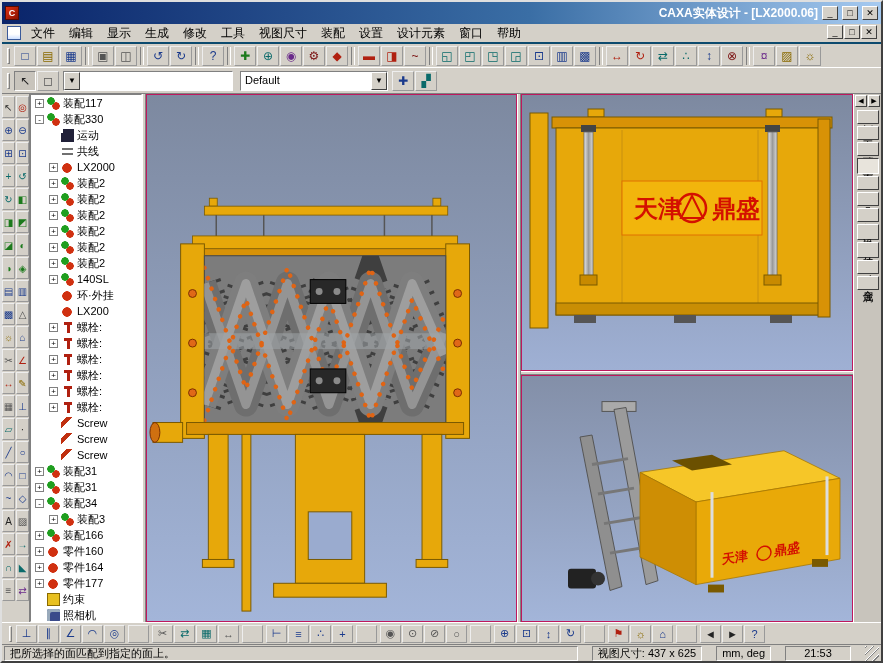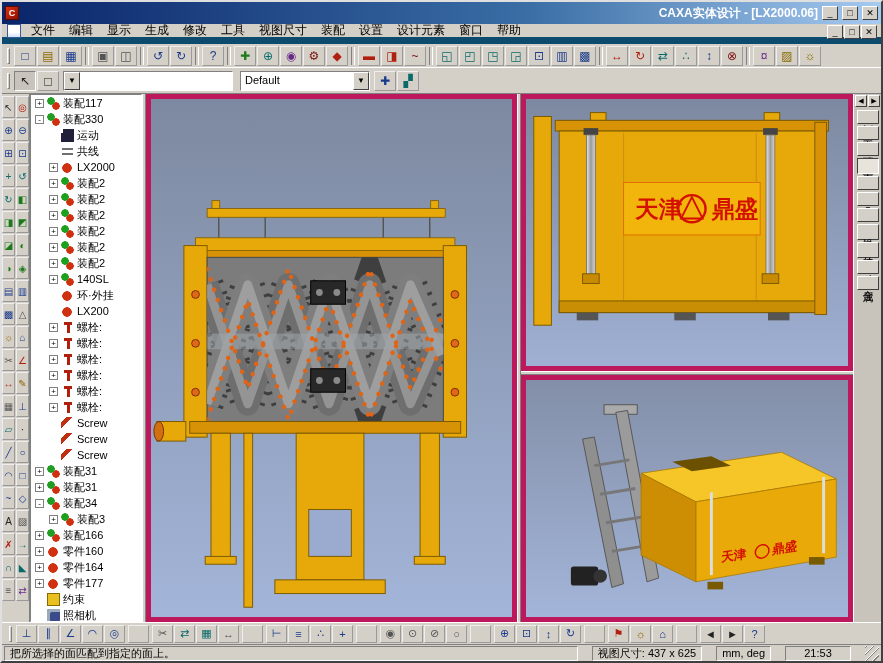--- a/index.html
+++ b/index.html
@@ -13,21 +13,21 @@
   
   .titlebar{height:22px;flex:0 0 22px;display:flex;align-items:center;padding:0 3px;gap:4px;
     background:linear-gradient(90deg,#0a246a,#3a6ea5 60%,#a6caf0);}
   .app-icon{width:14px;height:14px;background:linear-gradient(135deg,#e03010,#8a1000);border:1px solid #5a0a00;
     color:#fff;font-size:9px;font-weight:bold;display:flex;align-items:center;justify-content:center;}
   .title-text{color:#fff;font-weight:bold;font-size:12px;flex:1;white-space:nowrap;overflow:hidden;text-align:right;}
   .wbtn{width:16px;height:14px;background:#d4d0c8;border:1px solid;border-color:#fff #404040 #404040 #fff;
     font-size:9px;line-height:1;display:flex;align-items:center;justify-content:center;color:#000;}
   
   .menubar{height:20px;flex:0 0 20px;display:flex;align-items:center;padding:0 2px;background:#d4d0c8;
-    border-bottom:7px solid #0c4a6e;}
+    border-bottom:2px solid #0c4a6e;}
   .doc-icon{width:14px;height:14px;margin:0 3px;background:linear-gradient(180deg,#fff 60%,#cfe0ff);
     border:1px solid #3a5a9a;}
   .menu-item{padding:2px 7px;white-space:nowrap;}
   
   .toolbar{display:flex;align-items:center;background:#d4d0c8;padding:1px 2px;gap:1px;}
   .toolbar.row1{height:24px;flex:0 0 24px;border-bottom:1px solid #fff;}
   .toolbar.row2{height:26px;flex:0 0 26px;border-bottom:1px solid #808080;}
   .tgrip{width:3px;height:16px;border:1px solid;border-color:#fff #808080 #808080 #fff;margin:0 3px;flex:0 0 3px;}
   .tbtn{width:22px;height:20px;flex:0 0 22px;display:flex;align-items:center;justify-content:center;
     font-size:12px;background:#d4d0c8;border:1px solid;border-color:#eee #999 #999 #eee;}
@@ -64,21 +64,21 @@
   .ic-bolt{background:linear-gradient(#b02010,#b02010) 6px 3px/3px 9px no-repeat,
            linear-gradient(#b02010,#b02010) 3px 1px/8px 3px no-repeat;}
   .ic-screw{background:linear-gradient(135deg,transparent 4px,#c03010 4px 8px,transparent 8px);}
   .ic-motion{background:#202038 linear-gradient(90deg,#fff 0 2px,transparent 2px 4px) 0 0/13px 4px no-repeat;}
   .ic-colinear{background:linear-gradient(#707070,#707070) 1px 3px/11px 2px no-repeat,
                linear-gradient(#707070,#707070) 1px 8px/11px 2px no-repeat;}
   .ic-constraint{background:#e8c020;border:1px solid #8a6a00;}
   .ic-camera{background:#3a4a8a;border-radius:2px;box-shadow:inset 3px 3px 0 #9ab;}
   .splitter-v{width:4px;flex:0 0 4px;background:#d4d0c8;border-left:1px solid #fff;border-right:1px solid #808080;}
   
-  .vp{position:relative;border:5px solid #be185d;overflow:hidden;background:#8a97b0;}
+  .vp{position:relative;border:1px solid #be185d;overflow:hidden;background:#8a97b0;}
   .vp svg{position:absolute;inset:0;width:100%;height:100%;}
   .vp-main{flex:1;min-width:0;}
   .rcol{width:332px;flex:0 0 332px;display:flex;flex-direction:column;}
   .splitter-h{height:4px;flex:0 0 4px;background:#d4d0c8;border-top:1px solid #fff;border-bottom:1px solid #808080;}
   .vp-top{flex:0 0 277px;}
   .vp-bot{flex:1;}
   
   .strip{width:28px;flex:0 0 28px;background:#c8c4bc;border-left:1px solid #fff;
     display:flex;flex-direction:column;align-items:center;padding-top:1px;}
   .strip-btnrow{display:flex;gap:1px;margin-bottom:2px;}
@@ -235,21 +235,21 @@
     <div class="tgrip"></div>
     <span style="display:flex;gap:1px;">
 
         <div class="tbtn c-black pressed">↖</div>
 
         <div class="tbtn c-gray">◻</div>
       </span>
     <div class="combo" style="width:170px;">
       <span class="arrow">▼</span>
     </div>
-    <div class="combo" style="width:130px;">
+    <div class="combo" style="width:148px;">
       <span class="val">Default</span>
       <span class="arrow">▼</span>
     </div>
     <span style="display:flex;gap:1px;">
 
         <div class="tbtn c-navy">✚</div>
 
         <div class="tbtn c-teal">▞</div>
       </span>
   </div>

